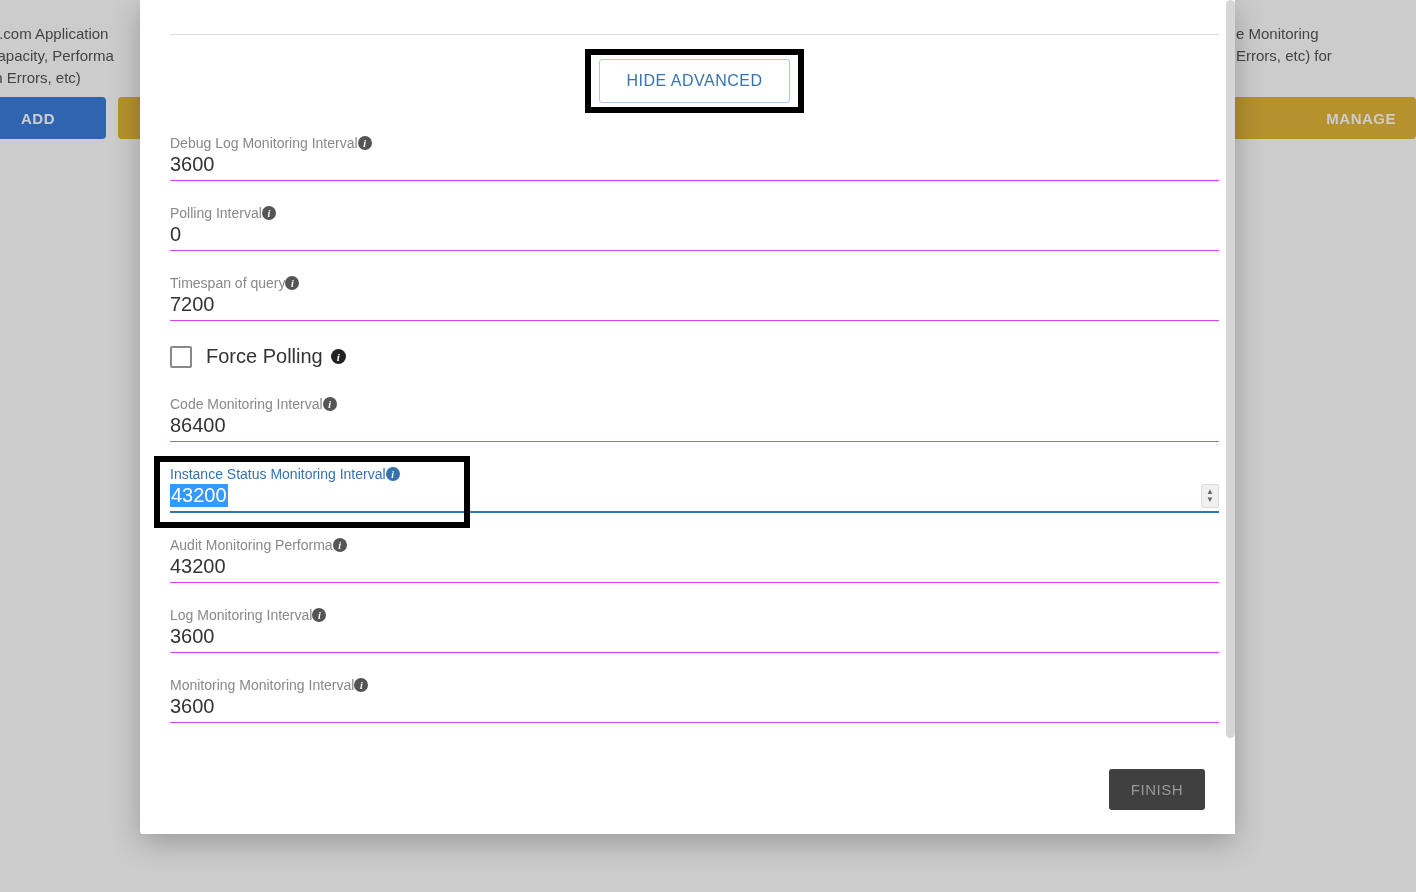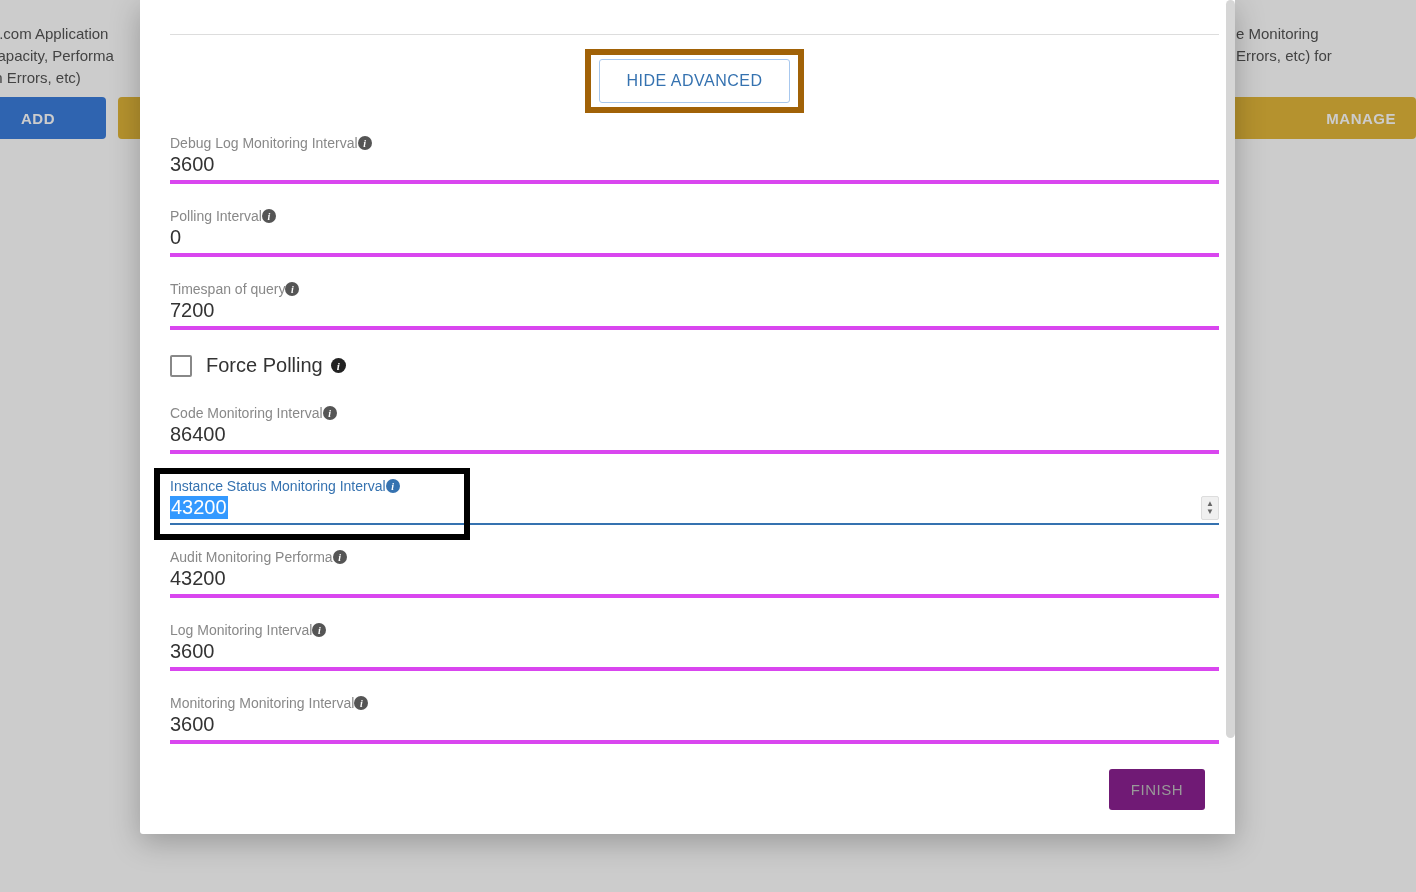--- a/index.html
+++ b/index.html
@@ -45,33 +45,33 @@
     position: absolute; top: 0; right: 0; width: 9px; height: 738px;
     background: #d6d6d6; border-radius: 5px;
   }
 
   .form-area { position: absolute; top: 0; left: 30px; right: 16px; }
 
   .divider { border: none; border-top: 1px solid #ddd; margin-top: 34px; }
 
   .hide-adv-wrap { display: flex; justify-content: center; margin-top: 14px; margin-bottom: 22px; }
   .hide-adv-highlight {
-    border: 6px solid #a16207; padding: 4px 8px; display: inline-block;
+    border: 6px solid #000000; padding: 4px 8px; display: inline-block;
   }
   .hide-adv-btn {
     border: 1px solid #a8c8ee; color: #3572b0; background: #fff;
     padding: 12px 26px; font-size: 16px; letter-spacing: 0.5px; border-radius: 3px;
     cursor: pointer;
   }
 
   .field { margin-bottom: 24px; position: relative; }
   .field-label { color: #888; font-size: 14px; display: flex; align-items: center; margin-bottom: 0px; }
   .field-label.focused { color: #3572b0; }
   .field-value {
-    width: 100%; border: none; border-bottom: 4px solid #d946ef;
+    width: 100%; border: none; border-bottom: 1px solid #d946ef;
     font-size: 20px; color: #333; padding: 2px 0 4px 0; background: transparent;
   }
   .field-value.focused { border-bottom: 2px solid #3572b0; }
   .selval { display: inline-block; background: #3399ff; color: #fff; padding: 0 1px;}
 
   .info-icon {
     width: 14px; height: 14px; display: inline-flex; align-items: center; justify-content: center;
     border-radius: 50%; background: #555; color: #fff; font-size: 10px; font-weight: 700; font-style: italic; font-family: Georgia, serif;
   }
   .info-icon::before { content: "i"; }
@@ -89,21 +89,21 @@
 
   .spinner {
     position: absolute; right: 0; top: 18px; width: 18px; height: 24px;
     background: #f0f0f0; border: 1px solid #ddd; border-radius: 2px;
     display: flex; flex-direction: column; justify-content: center; align-items: center;
   }
   .spinner .up, .spinner .down { font-size: 8px; color: #666; line-height: 8px; cursor: pointer; }
 
   .finish-btn {
     position: absolute; right: 30px; bottom: 24px;
-    background: #701a75; color: #999; border: none; border-radius: 3px;
+    background: #404040; color: #999; border: none; border-radius: 3px;
     padding: 12px 22px; font-size: 15px; letter-spacing: 0.5px;
   }
 </style>
 </head>
 <body>
 
 <div class="bg-layer">
   <div class="bg-text-left">
     <span>orce.com Application</span><br>
     <span>e, Capacity, Performa</span><br>

